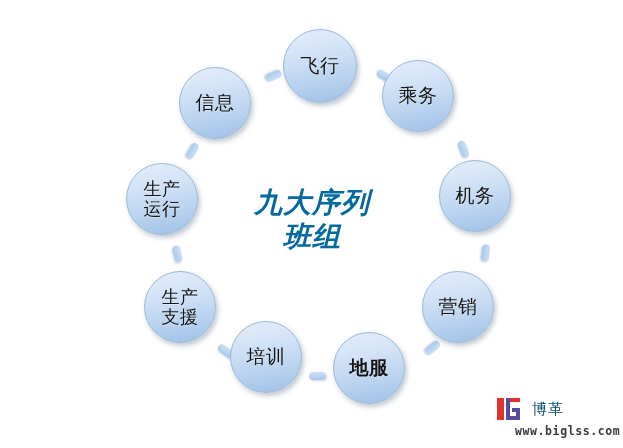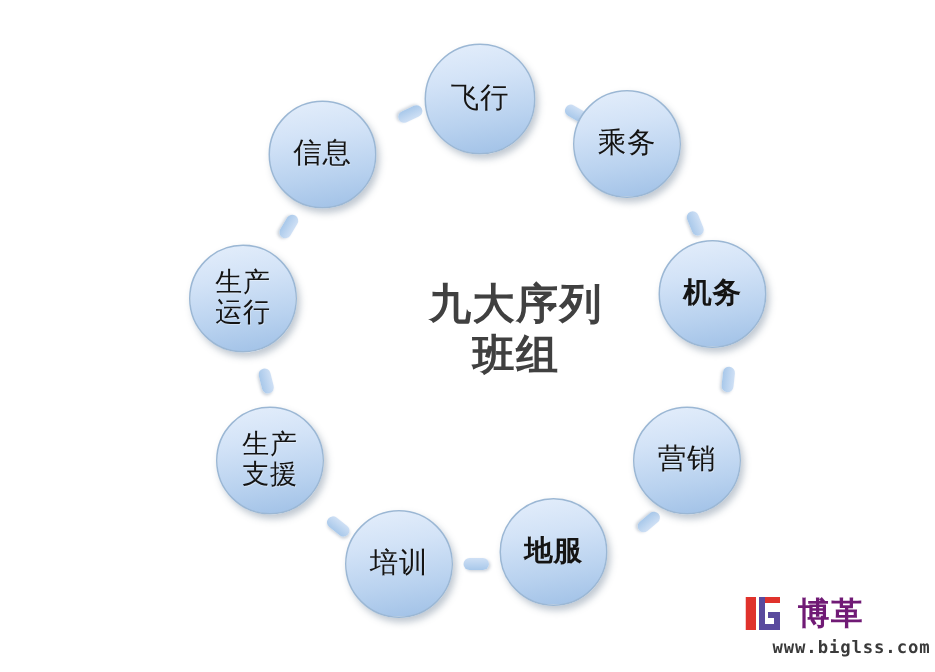--- a/index.html
+++ b/index.html
@@ -51,31 +51,32 @@
     width: 17px;
     height: 8px;
     border-radius: 4px;
     background: linear-gradient(180deg, #cfe0f5 0%, #a8c8ea 100%);
     box-shadow: 1px 1px 2px rgba(90, 110, 135, 0.30);
   }
 
   
   #center-heading {
     position: absolute;
-    left: 244px;
+    left: 212px;
     top: 186px;
     width: 200px;
     text-align: center;
-    color: #404040;
+    color: #0369a1;
     font-family: "DejaVu Sans", "Liberation Sans", sans-serif;
     font-weight: bold;
     font-size: 28px;
     line-height: 1.22;
     white-space: pre-line;
     letter-spacing: 1px;
+    font-style: italic;
   }
 
   
   #logo {
     position: absolute;
     left: 497px;
     top: 396px;
     width: 120px;
     height: 46px;
   }
@@ -84,24 +85,24 @@
     align-items: center;
     height: 26px;
   }
   #logo-mark {
     width: 30px;
     height: 24px;
     margin-right: 5px;
     flex: 0 0 auto;
   }
   #logo-cn {
-    color: #701a75;
+    color: #0c4a6e;
     font-family: "DejaVu Sans", "Liberation Sans", sans-serif;
-    font-weight: bold;
-    font-size: 21px;
+    font-weight: normal;
+    font-size: 15px;
     letter-spacing: 1px;
     line-height: 22px;
   }
   #logo-url {
     color: #3a3a3a;
     font-family: "DejaVu Sans Mono", "Liberation Mono", monospace;
     font-weight: bold;
     font-size: 11.5px;
     letter-spacing: 0.6px;
     margin-top: 2px;
@@ -125,30 +126,30 @@
       <div class="dash" style="left: 265px; top: 72px; transform: rotate(155deg);"></div>
     </div>
 
   <div id="node-layer">
       <div class="node" style="left: 283px; top: 29px; width: 74px; height: 74px;">
         <div class="node-label">飞行</div>
       </div>
       <div class="node" style="left: 382px; top: 60px; width: 72px; height: 72px;">
         <div class="node-label">乘务</div>
       </div>
-      <div class="node" style="left: 439px; top: 160px; width: 72px; height: 72px; font-weight: bold;">
+      <div class="node" style="left: 439px; top: 160px; width: 72px; height: 72px;">
         <div class="node-label">机务</div>
       </div>
       <div class="node" style="left: 422px; top: 271px; width: 72px; height: 72px;">
         <div class="node-label">营销</div>
       </div>
       <div class="node" style="left: 333px; top: 332px; width: 72px; height: 72px; font-weight: bold;">
         <div class="node-label">地服</div>
       </div>
-      <div class="node" style="left: 230px; top: 340px; width: 72px; height: 72px;">
+      <div class="node" style="left: 230px; top: 321px; width: 72px; height: 72px;">
         <div class="node-label">培训</div>
       </div>
       <div class="node" style="left: 144px; top: 271px; width: 72px; height: 72px;">
         <div class="node-label two-line">生产
 支援</div>
       </div>
       <div class="node" style="left: 126px; top: 163px; width: 72px; height: 72px;">
         <div class="node-label two-line">生产
 运行</div>
       </div>

